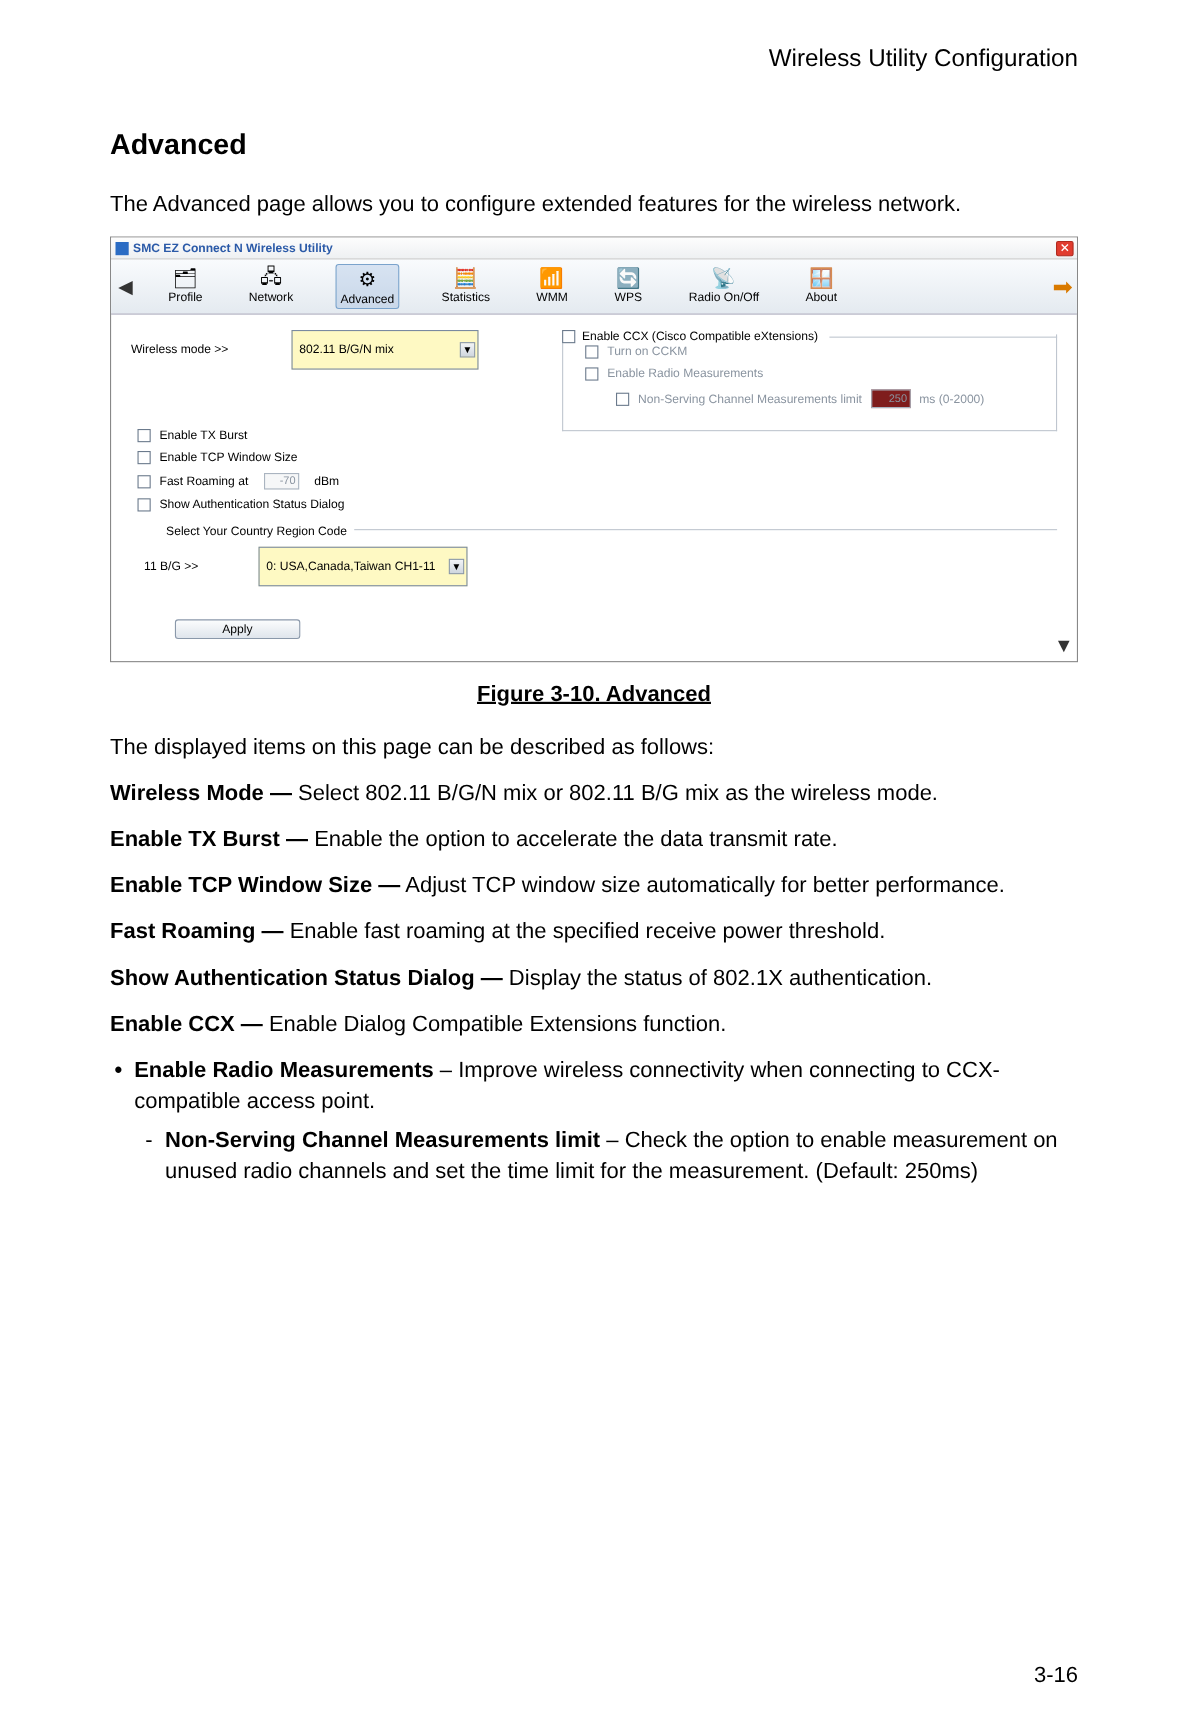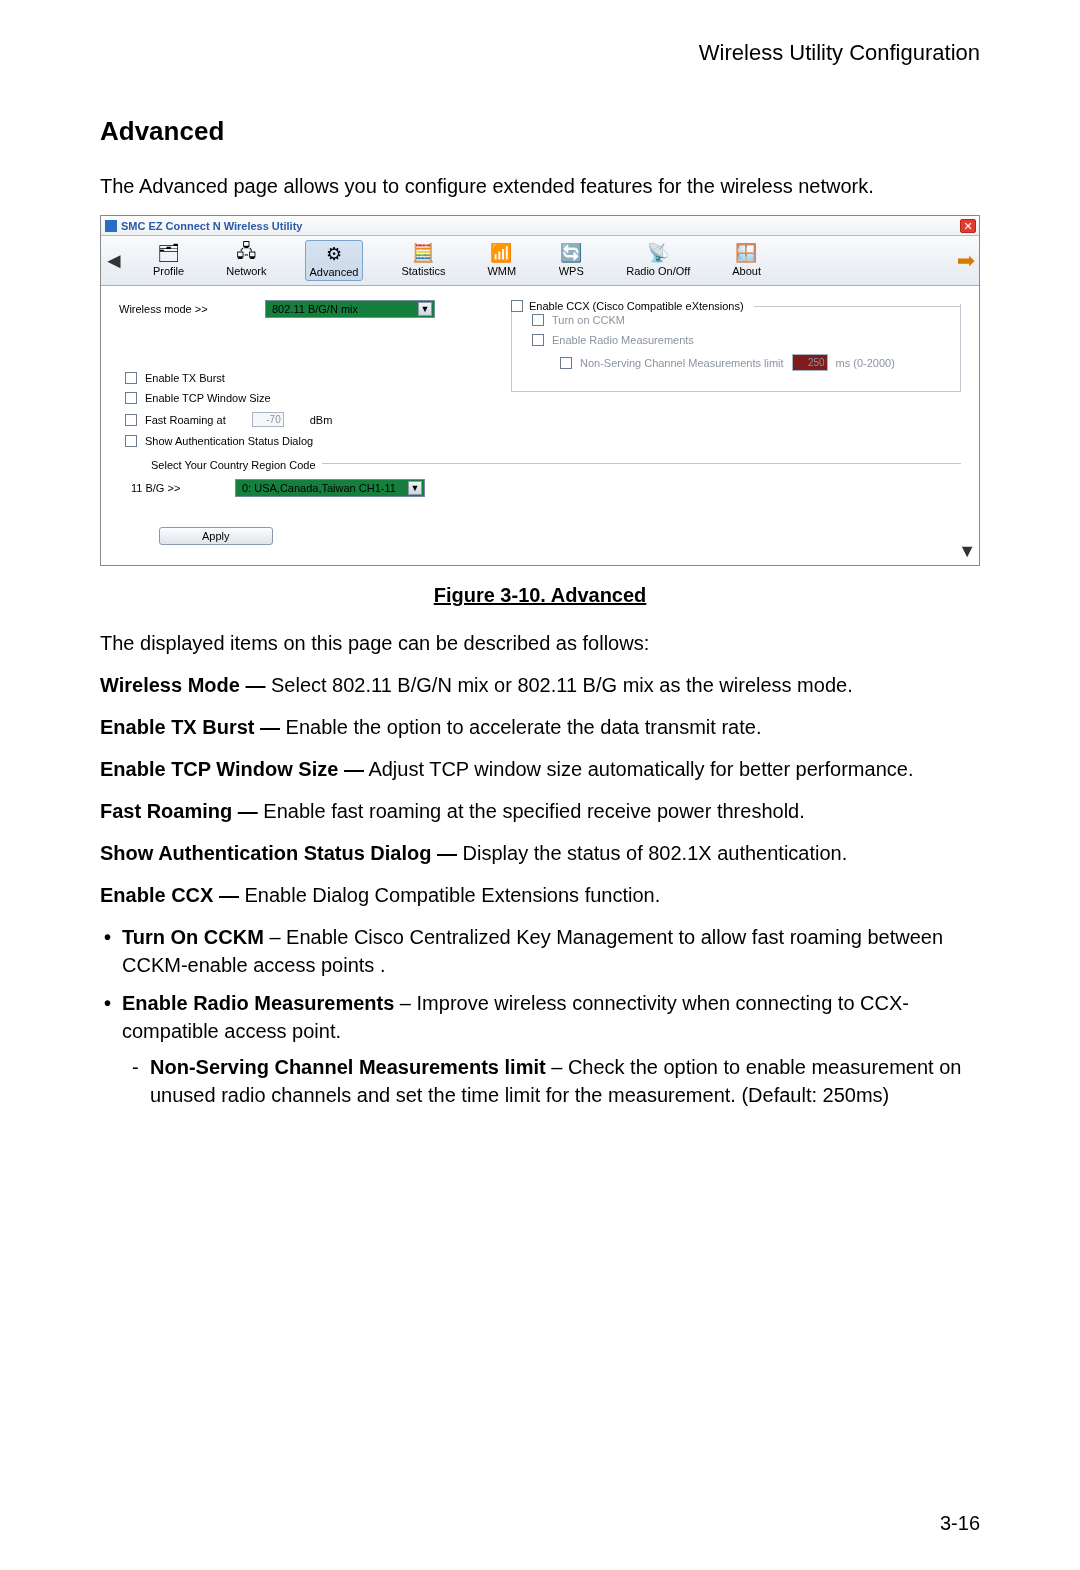--- a/index.html
+++ b/index.html
@@ -173,22 +173,22 @@
     align-items: center;
     gap: 26px;
     margin-bottom: 6px;
   }
   .label-wm { width: 120px; font-size: 11px; }
   .select-box {
     display: flex;
     align-items: center;
     justify-content: space-between;
     border: 1px solid #7a8aa0;
-    background: #15803d;
-    height: 18px;
+    background: #fef9c3;
+    height: 36px;
     padding: 0 2px 0 6px;
     font-size: 11px;
   }
   .select-box .caret {
     width: 14px; height: 14px;
     background: linear-gradient(#f2f4f7,#cfd6de);
     border: 1px solid #8a98aa;
     font-size: 9px;
     display: flex; align-items: center; justify-content: center;
   }
@@ -255,21 +255,21 @@
     margin-left: 6px;
   }
   .roam-input {
     width: 32px; height: 15px;
     border: 1px solid #aab4c0;
     background: #f6f7f8;
     color: #8a94a0;
     font-size: 10px;
     text-align: right;
     padding-right: 2px;
-    margin: 0 18px;
+    margin: 0 6px;
   }
   .region-label {
     font-size: 11px;
     margin-left: 26px;
     margin-top: 4px;
   }
   .region-topline { border-top: 1px solid #bfc6cf; flex:1; height:0; margin-left:6px;}
   .region-row {
     display: flex; align-items: center; gap: 10px;
     margin-top: 8px; margin-left: 6px;
@@ -428,21 +428,20 @@
 <p class="desc-para">The displayed items on this page can be described as follows:</p>
 
 <p class="desc-para"><b>Wireless Mode —</b><span> Select 802.11 B/G/N mix or 802.11 B/G mix as the wireless mode.</span></p>
 <p class="desc-para"><b>Enable TX Burst —</b><span> Enable the option to accelerate the data transmit rate.</span></p>
 <p class="desc-para"><b>Enable TCP Window Size —</b><span> Adjust TCP window size automatically for better performance.</span></p>
 <p class="desc-para"><b>Fast Roaming —</b><span> Enable fast roaming at the specified receive power threshold.</span></p>
 <p class="desc-para"><b>Show Authentication Status Dialog —</b><span>  Display the status of 802.1X authentication.</span></p>
 <p class="desc-para"><b>Enable CCX —</b><span> Enable Dialog Compatible Extensions function.</span></p>
 
 <ul class="bullets">
-  <li><b>Turn On CCKM</b><span> – Enable Cisco Centralized Key Management to allow fast roaming between CCKM-enable access points .</span></li>
   <li><b>Enable Radio Measurements</b><span> – Improve wireless connectivity when connecting to CCX-compatible access point.</span>
     <ul class="sub">
       <li><b>Non-Serving Channel Measurements limit</b><span> – Check the option to enable measurement on unused radio channels and set the time limit for the measurement. (Default: 250ms)</span></li>
     </ul>
   </li>
 </ul>
 
 <div class="page-num">3-16</div>
 
 </body></html>

